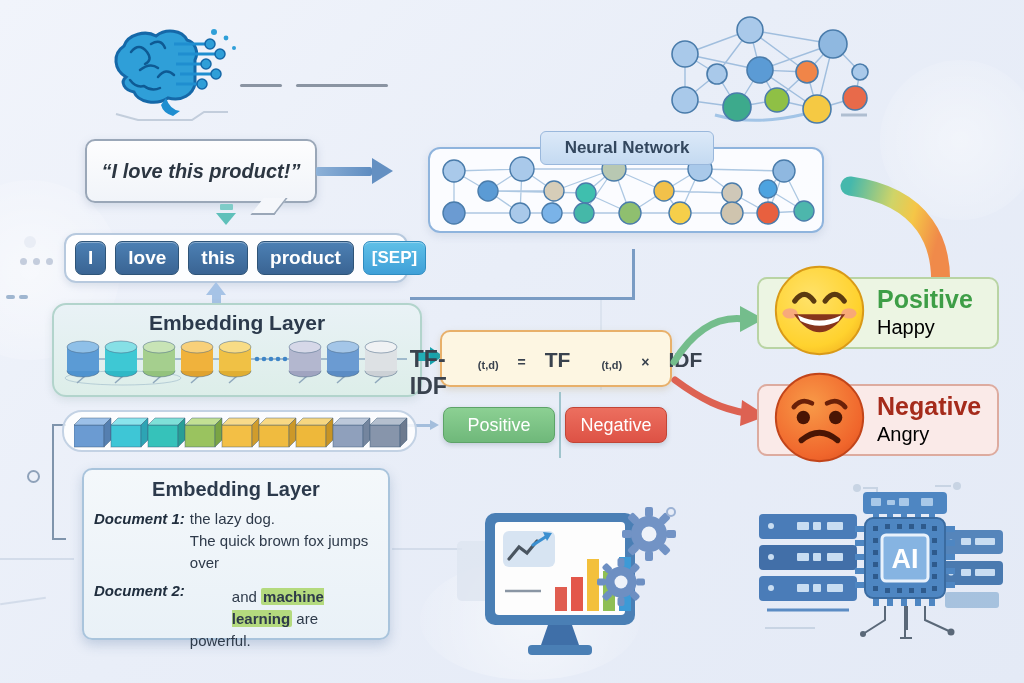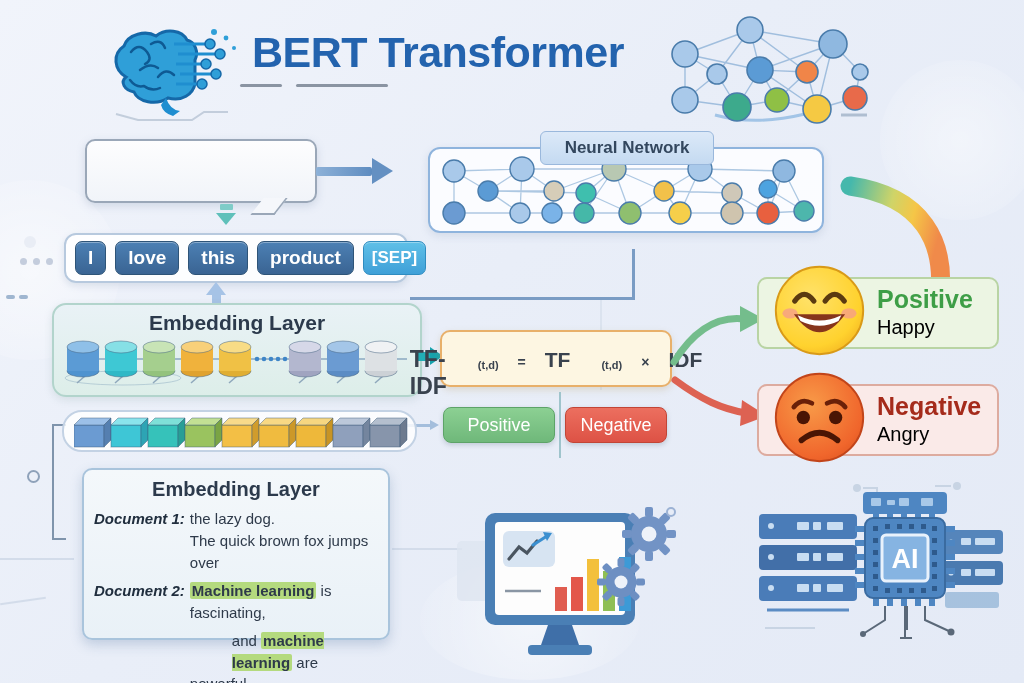--- a/index.html
+++ b/index.html
@@ -136,21 +136,20 @@
         <circle cx="110" cy="42" r="5"></circle>
       <circle cx="120" cy="52" r="5"></circle>
         <circle cx="106" cy="62" r="5"></circle>
     </g>
     <g fill="#2f9fd8">
         <circle cx="118" cy="10" r="3"></circle>
         <circle cx="130" cy="16" r="2.4"></circle>
         <circle cx="138" cy="26" r="2"></circle>
       </g>
   </svg>
-  <div class="title">BERT Transformer</div>
   <div class="subtitle-row">
     <div class="dash l"></div>
     <div class="dash r"></div>
   </div>
 
   <svg class="abs" style="left:655px;top:12px;" width="215" height="112" viewBox="0 0 215 112">
     <path d="M95,18L30,42 M95,18L178,32 M95,18L62,62 M95,18L105,58 M95,18L152,60 M30,42L62,62 M30,42L105,58 M30,42L30,88 M178,32L152,60 M178,32L205,60 M178,32L105,58 M178,32L162,97 M62,62L30,88 M62,62L82,95 M105,58L82,95 M105,58L122,88 M105,58L152,60 M152,60L122,88 M152,60L162,97 M205,60L200,86 M30,88L82,95 M82,95L122,88 M122,88L162,97 M162,97L200,86 M105,58L162,97" stroke="#7aa5cf" stroke-width="1.4" fill="none" opacity=".65"></path>
     <path d="M60,103 Q100,114 150,102" stroke="#5b9bd5" stroke-width="3" fill="none" opacity=".5"></path>
     <line x1="186" y1="103" x2="212" y2="103" stroke="#8aa0b8" stroke-width="3" opacity=".6"></line>
     <g stroke="#4a7cab" stroke-width="1.6">
@@ -163,20 +162,21 @@
       <circle cx="205" cy="60" r="8" fill="#a9c9ea"></circle>
         <circle cx="30" cy="88" r="13" fill="#a9c9ea"></circle>
       <circle cx="82" cy="95" r="14" fill="#3daa8c"></circle>
         <circle cx="122" cy="88" r="12" fill="#8fc045"></circle>
       <circle cx="162" cy="97" r="14" fill="#f5c943"></circle>
         <circle cx="200" cy="86" r="12" fill="#e86a4a"></circle>
     </g>
   </svg>
 
   <div class="bubble">
+    <span class="bubble-text">“I love this product!”</span>
     <div class="bubble-tail"></div>
   </div>
   <div class="arrow-big">
     <div class="stem"></div>
       <div class="head"></div>
   </div>
   <div class="down-arrow">
     <div class="dash"></div>
       <div class="head"></div>
   </div>
@@ -445,21 +445,20 @@
     <div class="doc">
       <span class="doc-label">Document 1:</span>
       <span class="doc-body">
         <span style="display:block;">the lazy dog.</span>
         <span style="display:block;">The quick brown fox jumps over</span>
       </span>
     </div>
     <div class="doc">
       <span class="doc-label">Document 2:</span>
       <span class="doc-body">
-        <span style="display:block;"><span class="hl">Machine learning</span><span> is fascinating,</span></span>
         <span style="display:block;margin-top:6px;margin-left:42px;"><span>and </span><span class="hl">machine learning</span><span> are</span></span>
         <span style="display:block;">powerful.</span>
       </span>
     </div>
   </div>
 
   <svg class="abs" style="left:455px;top:495px;" width="200" height="168" viewBox="0 0 200 168">
     <rect x="2" y="46" width="34" height="60" rx="5" fill="#dde5f0" opacity=".8"></rect>
     <rect x="30" y="18" width="150" height="112" rx="10" fill="#4a7fb5"></rect>
     <rect x="40" y="27" width="130" height="93" rx="4" fill="#fdfdfd"></rect>

